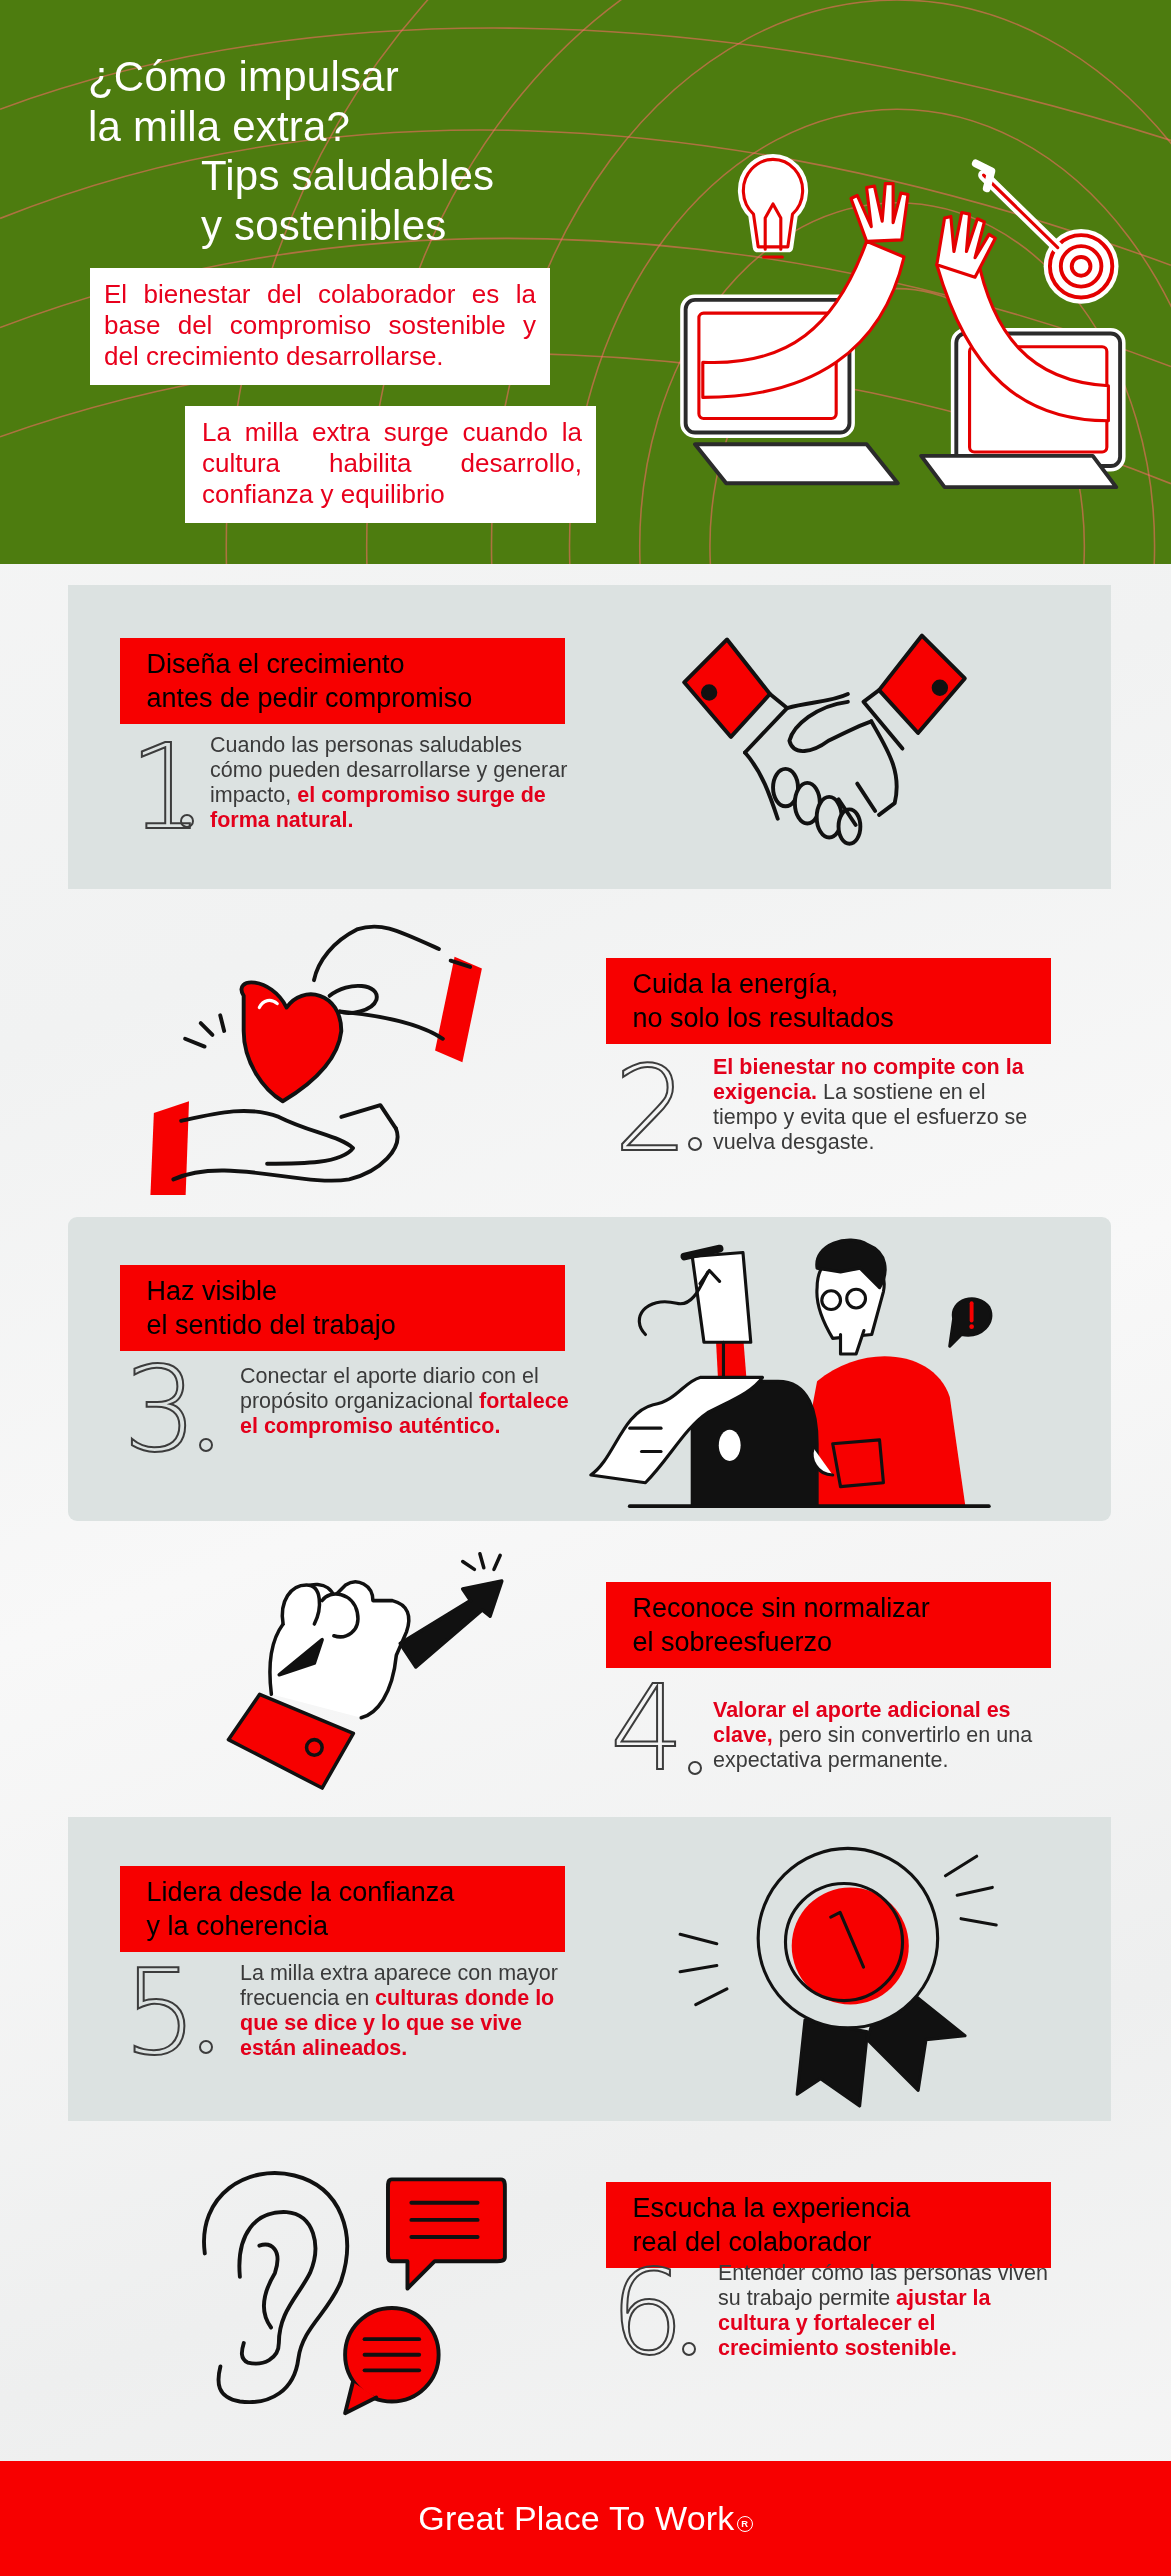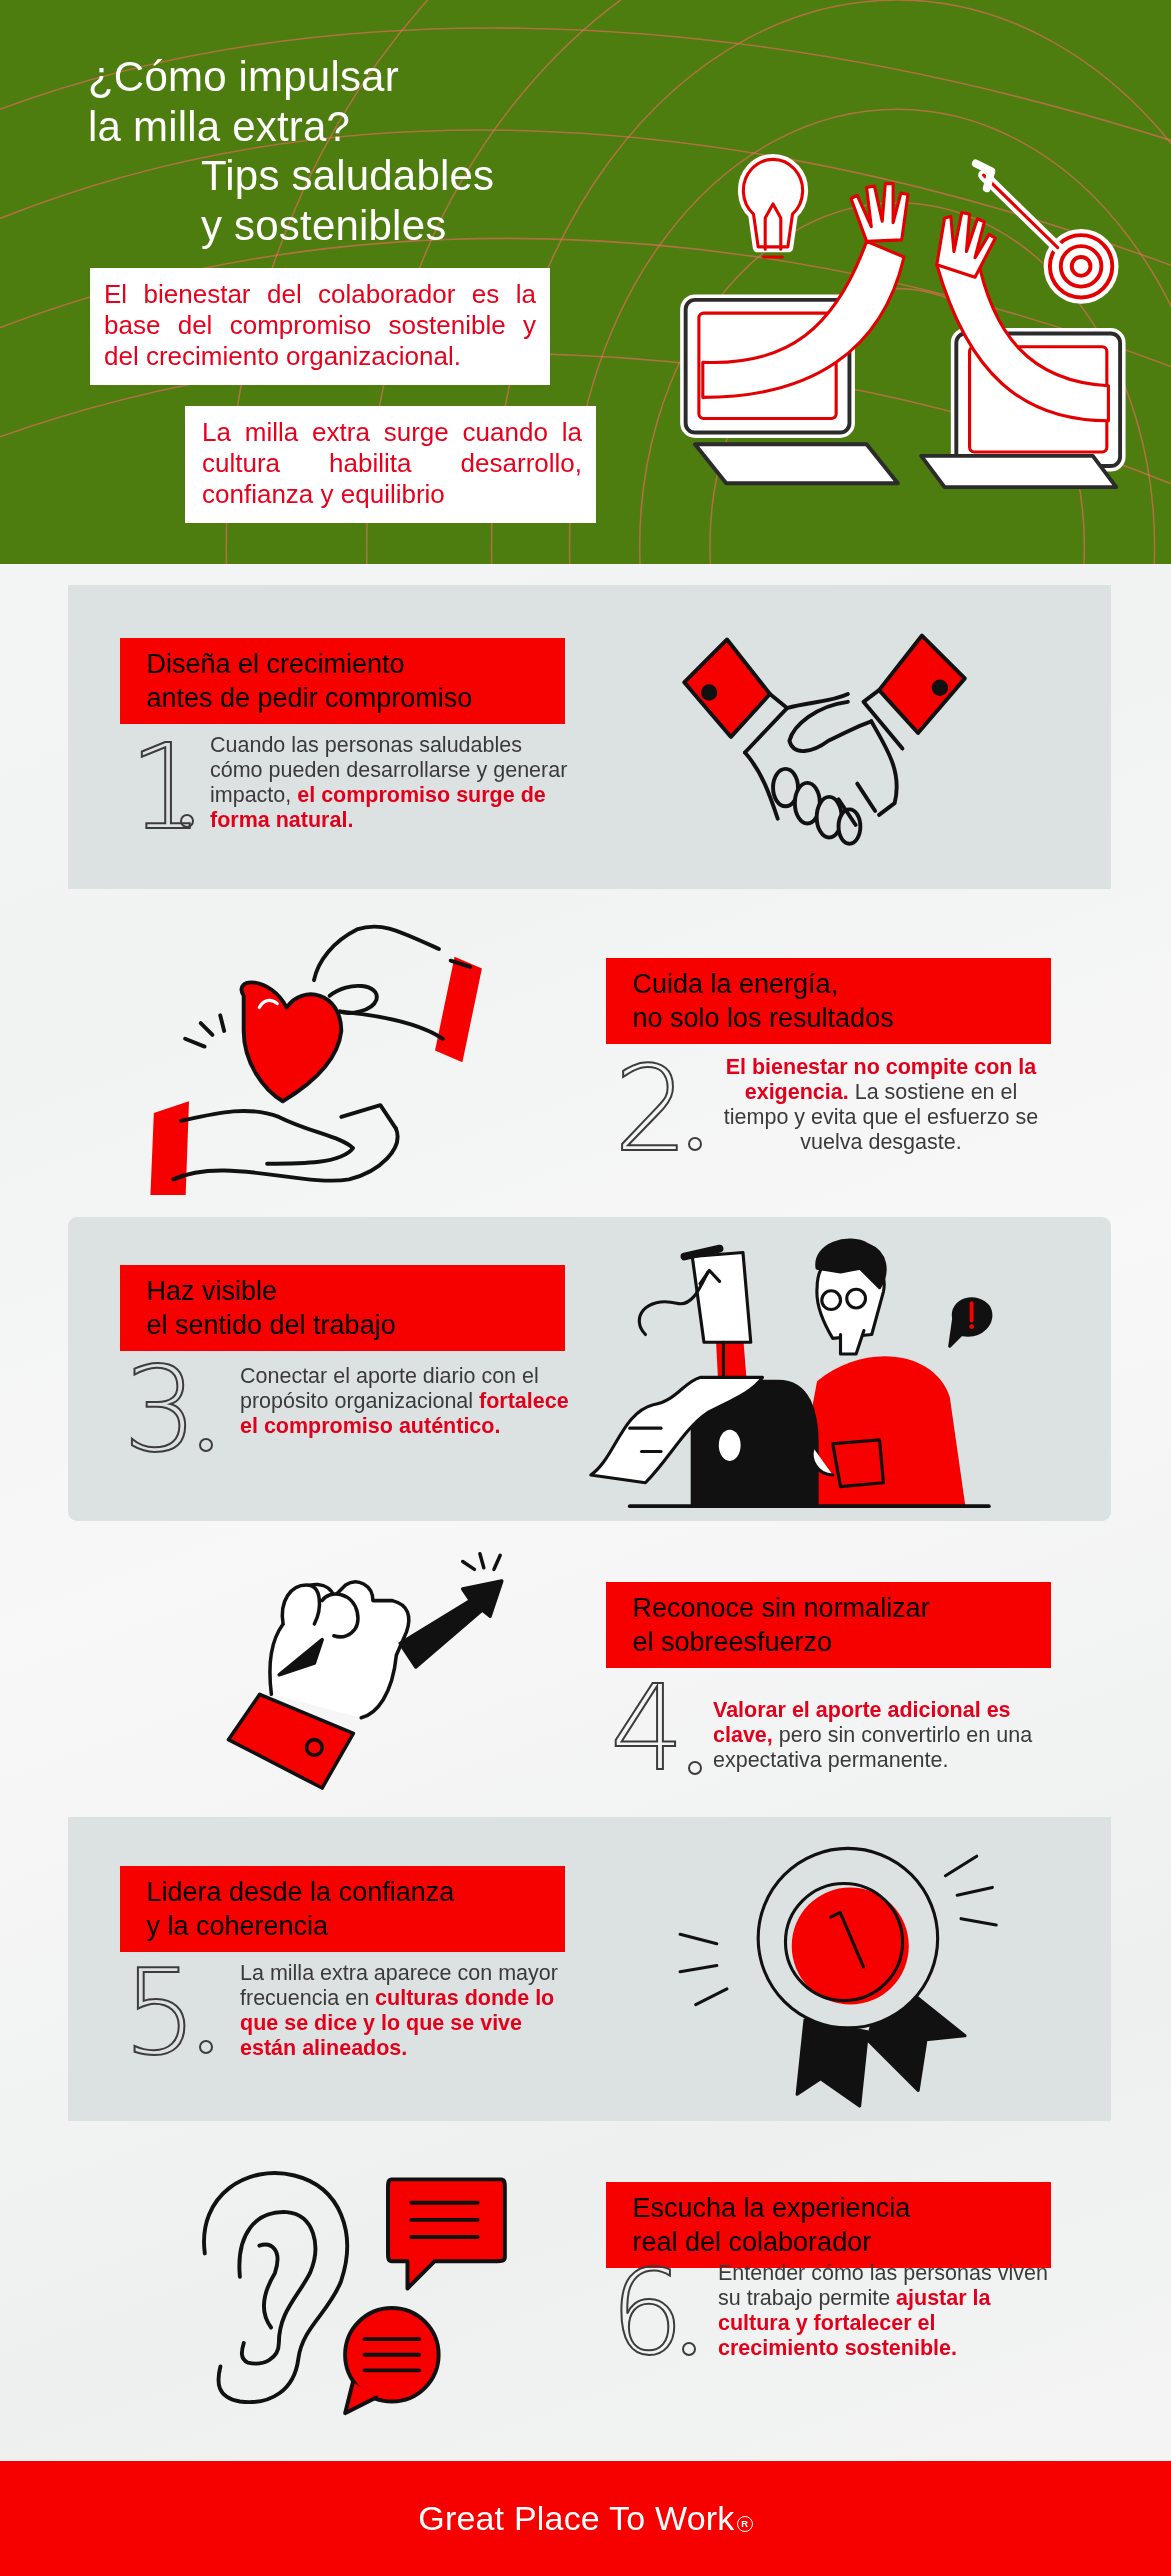--- a/index.html
+++ b/index.html
@@ -59,21 +59,21 @@
   <h1 class="abs title title-1">
     <span>¿Cómo impulsar</span>
     <span>la milla extra?</span>
   </h1>
   <h2 class="abs title title-2">
     <span>Tips saludables</span>
     <span>y sostenibles</span>
   </h2>
 
   <div class="abs white-box box-1">
-    <div class="box-text">El bienestar del colaborador es la base del compromiso sostenible y del crecimiento organizacional.</div>
+    <div class="box-text">El bienestar del colaborador es la base del compromiso sostenible y del crecimiento desarrollarse.</div>
   </div>
   <div class="abs white-box box-2">
     <div class="box-text">La milla extra surge cuando la cultura habilita desarrollo, confianza y equilibrio</div>
   </div>
 
   <svg class="abs hero-illus" viewBox="0 0 650 450">
     <g stroke-linecap="round" stroke-linejoin="round">
 
       <g>
         <path d="M125 95 a38 40 0 1 1 50 0 l-6 42 h-38 z" fill="#fff" stroke="#fff" stroke-width="14"></path>
@@ -165,21 +165,21 @@
         <path d="M70 150 L85 165"></path>
         <path d="M95 140 L100 160"></path>
     </g>
   </svg>
   <div class="abs banner" style="left:538px; top:68px;">
     <span>Cuida la energía,</span>
     <span>no solo los resultados</span>
   </div>
   <div class="abs num" style="left:546px; top:161px;">2</div>
   <div class="abs num-dot" style="left:620px; top:247px;"></div>
-  <p class="abs body-text" style="left:645px; top:165px; width:336px; margin:0;text-align:center;">
+  <p class="abs body-text" style="left:645px; top:165px; width:336px; margin:0;">
     <span class="hl">El bienestar no compite con la exigencia.</span><span> La sostiene en el tiempo y evita que el esfuerzo se vuelva desgaste.</span>
   </p>
 </section>
 
 <section class="abs panel" style="top:1217px;border-radius:9px;">
   <div class="abs banner" style="left:52px; top:48px;">
     <span>Haz visible</span>
     <span>el sentido del trabajo</span>
   </div>
   <div class="abs num" style="left:55px; top:134px;">3</div>

